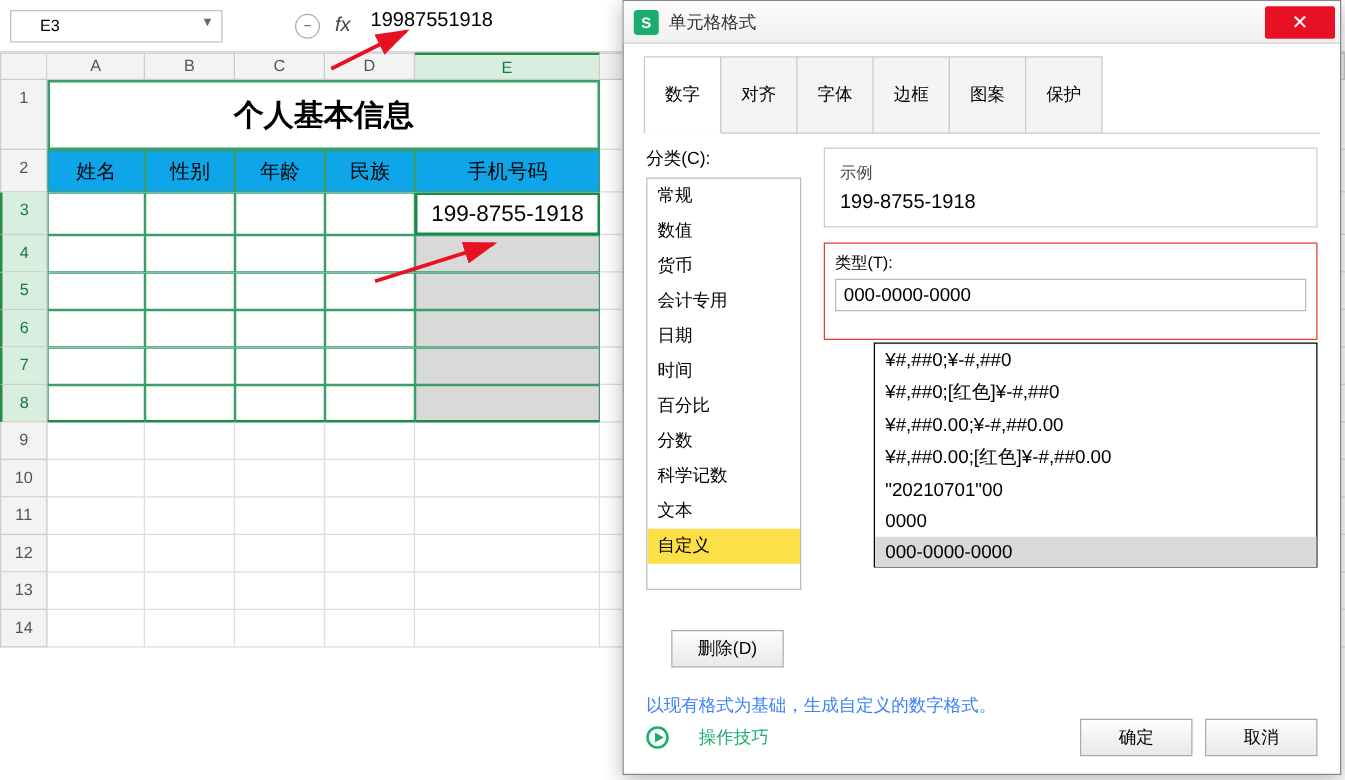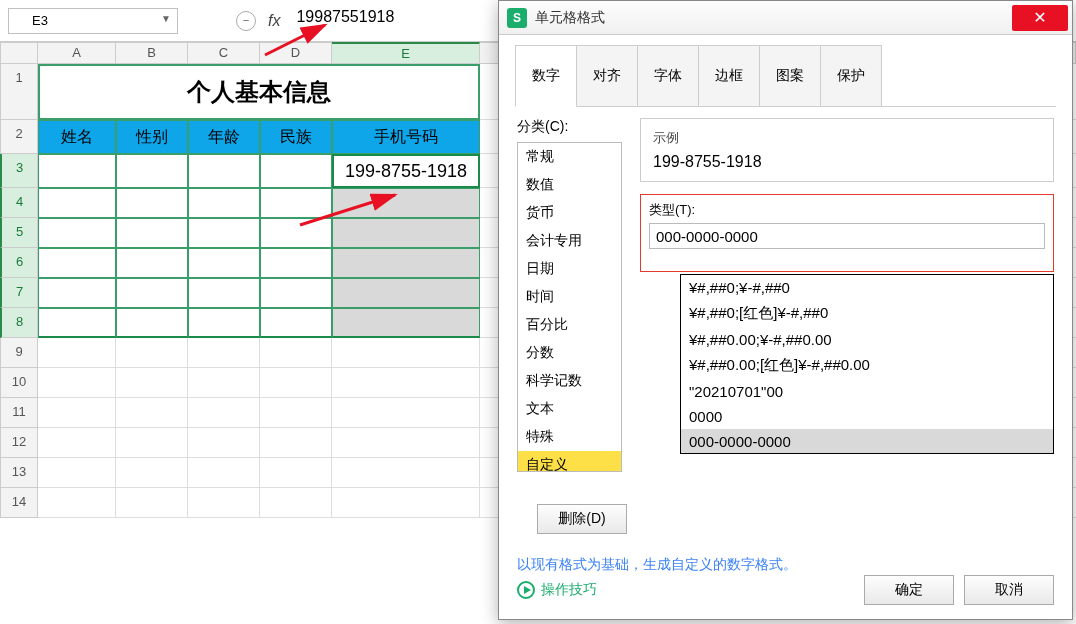--- a/index.html
+++ b/index.html
@@ -45,42 +45,42 @@
 .app-icon { width: 20px; height: 20px; background:#1aad6b; color:#fff; font-size:12px; font-weight:bold; display:flex; align-items:center; justify-content:center; border-radius:3px; margin-right:8px; }
 .titlebar .ttl { flex:1; font-size:14px; color:#333; }
 .close-btn { width: 56px; height: 26px; background:#e81123; color:#fff; display:flex; align-items:center; justify-content:center; font-size:16px; margin-right:4px; border-radius:2px; }
 
 .tabs { display:flex; padding: 10px 16px 0 16px; gap:0; }
 .tab { padding: 21px 16px; border:1px solid #ccc; border-bottom:none; background:#f4f4f4; font-size:14px; margin-right:-1px; }
 .tab.active { background:#fff; border-bottom:1px solid #fff; position:relative; z-index:2; }
 .tab-strip-line { border-bottom:1px solid #ccc; margin:0 16px; position:relative; top:-1px; }
 
 .dialog-body { padding: 10px 18px; display:flex; gap:18px; }
-.left-col { width: 105px; }
+.left-col { width: 124px; }
 .cat-label { font-size:14px; margin-bottom:6px; }
 .cat-list { border:1px solid #bbb; height: 330px; overflow:auto; font-size:14px; }
 .cat-item { padding:5px 8px; }
 .cat-item.sel { background:#fde047; }
 .del-btn { margin-top:32px; width:90px; height:30px; border:1px solid #aaa; background:linear-gradient(#fdfdfd,#e9e9e9); font-size:14px; margin-left:20px; }
 
 .right-col { flex:1; }
 .sample-box { border:1px solid #ccc; padding:10px 12px; margin-bottom:12px; }
 .sample-label { font-size:13px; color:#444; margin-bottom:6px; }
 .sample-val { font-size:16px; }
 .type-wrap { border:1px solid #e23b2e; padding:6px 8px 16px 8px; margin-bottom:2px; }
 .type-label { font-size:13px; margin-bottom:4px; }
 .type-input { width:100%; height:26px; border:1px solid #bbb; padding:0 6px; font-size:15px; margin-bottom:6px; }
 .fmt-list { border:1px solid #000000; height:180px; overflow-y:scroll; font-size:15px;margin-left:40px; }
 .fmt-item { padding:4px 8px; }
 .fmt-item.sel { background:#d9d9d9; }
 
 .hint { padding: 0 18px; font-size:14px; color:#3b82f6; margin-top:12px; }
 
 .dlg-footer { position:absolute; bottom:14px; right:18px; left:18px; display:flex; align-items:center; }
-.tips { color:#1aad6b; font-size:14px; display:flex; align-items:center; gap:6px; }
+.tips { color:#1aad6b; font-size:14px; display:flex; align-items:center; gap:24px; }
 .tips-icon { width:18px; height:18px; border:2px solid #1aad6b; border-radius:50%; display:flex; align-items:center; justify-content:center; }
 .tips-icon::after { content:""; border-left:7px solid #1aad6b; border-top:4px solid transparent; border-bottom:4px solid transparent; margin-left:2px; }
 .dlg-btn { width:90px; height:30px; border:1px solid #aaa; background:linear-gradient(#fdfdfd,#e9e9e9); font-size:14px; margin-left:10px; }
 .spacer { flex:1; }
 </style>
 </head>
 <body>
 
 <div class="top-bar">
   <div class="name-box">
@@ -276,21 +276,20 @@
         <div class="cat-item">常规</div>
         <div class="cat-item">数值</div>
         <div class="cat-item">货币</div>
         <div class="cat-item">会计专用</div>
         <div class="cat-item">日期</div>
         <div class="cat-item">时间</div>
         <div class="cat-item">百分比</div>
         <div class="cat-item">分数</div>
         <div class="cat-item">科学记数</div>
         <div class="cat-item">文本</div>
-        <div class="cat-item">特殊</div>
         <div class="cat-item sel">自定义</div>
       </div>
       <button class="del-btn">删除(D)</button>
     </div>
 
     <div class="right-col">
       <div class="sample-box">
         <div class="sample-label">示例</div>
         <div class="sample-val">199-8755-1918</div>
       </div>

